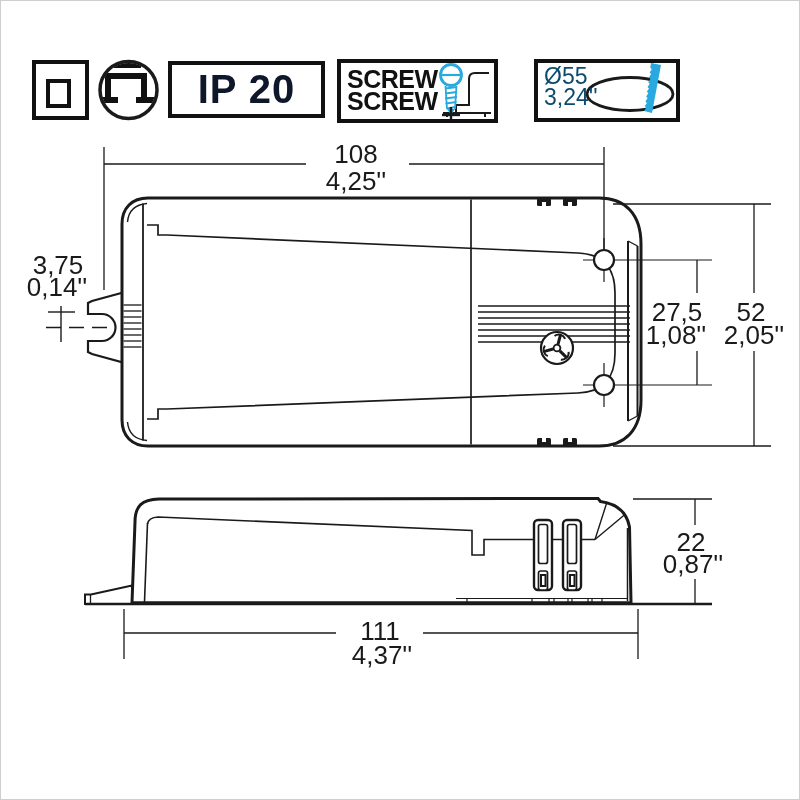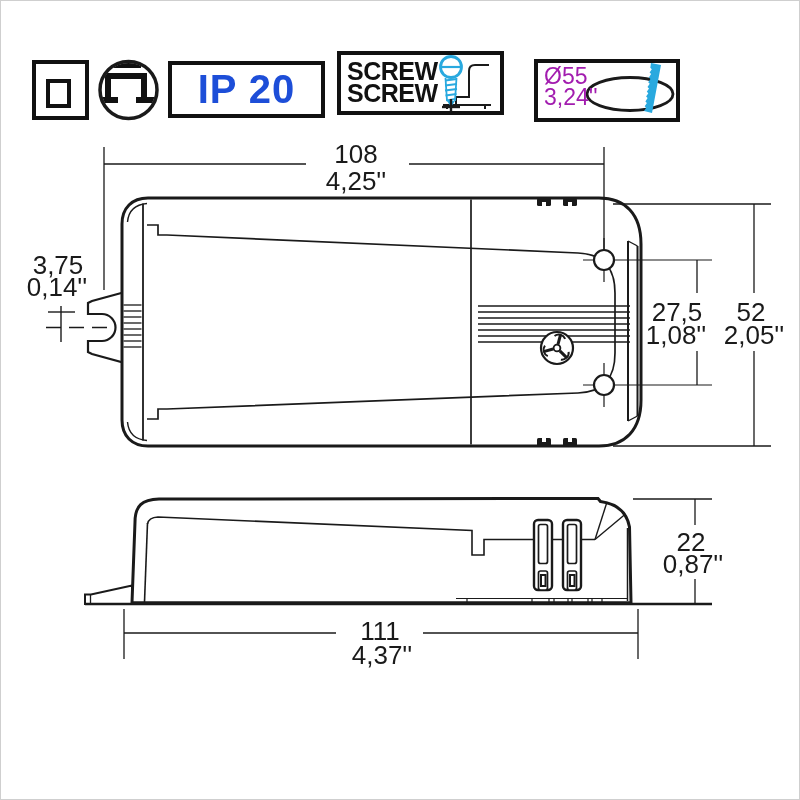--- a/index.html
+++ b/index.html
@@ -8,27 +8,27 @@
     border:1px solid #cfcfcf;overflow:hidden;
     font-family:"Liberation Sans", sans-serif;color:#1a1a1a;
   }
   
   .icon-box{position:absolute;border:4px solid #111;background:#fff;box-sizing:content-box;}
   .sq-outer{left:31px;top:59px;width:49px;height:52px;}
   .sq-inner{position:absolute;left:10px;top:15px;width:17px;height:21px;border:4px solid #111;}
   .circle-icon{position:absolute;left:96px;top:57px;}
   .ip-box{left:167px;top:60px;width:149px;height:49px;border-width:4.5px;
     display:flex;align-items:center;justify-content:center;}
-  .ip-text{color:#1d4ed8;font-size:40px;font-weight:bold;letter-spacing:1px;}
-  .screw-box{left:336px;top:50px;width:153px;height:56px;padding-left:6px;}
+  .ip-text{color:#0f172a;font-size:40px;font-weight:bold;letter-spacing:1px;}
+  .screw-box{left:336px;top:58px;width:153px;height:56px;}
   .screw-text{position:absolute;left:6px;top:5px;font-size:25px;font-weight:bold;
     line-height:22px;letter-spacing:-0.5px;color:#111;}
   .screw-svg{position:absolute;left:0;top:0;}
   .hole-box{left:533px;top:58px;width:138px;height:55px;}
-  .hole-text{position:absolute;left:6px;top:3px;font-size:23px;line-height:21px;color:#a21caf;}
+  .hole-text{position:absolute;left:6px;top:3px;font-size:23px;line-height:21px;color:#0c4a6e;}
   .hole-text span{display:block;}
   .hole-svg{position:absolute;left:0;top:0;}
   
   .drawing{position:absolute;left:0;top:0;}
   .ln{stroke:#1a1a1a;fill:none;}
   .fillw{fill:#ffffff;}
   .dim{stroke:#1a1a1a;stroke-width:1.3;fill:none;}
   .dimtext{font-family:"Liberation Sans",sans-serif;font-size:26px;fill:#1a1a1a;text-anchor:middle;}
   .blue{fill:#29a9df;}
   .bluestroke{stroke:#29a9df;fill:none;}

